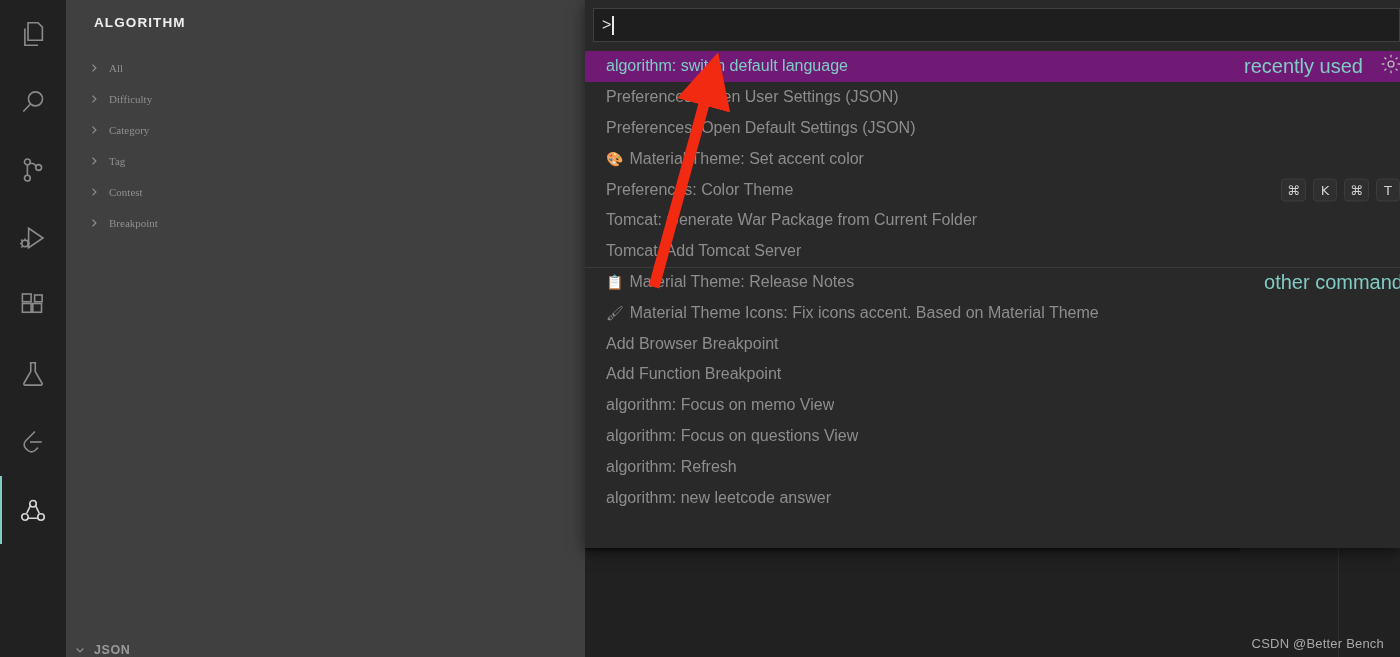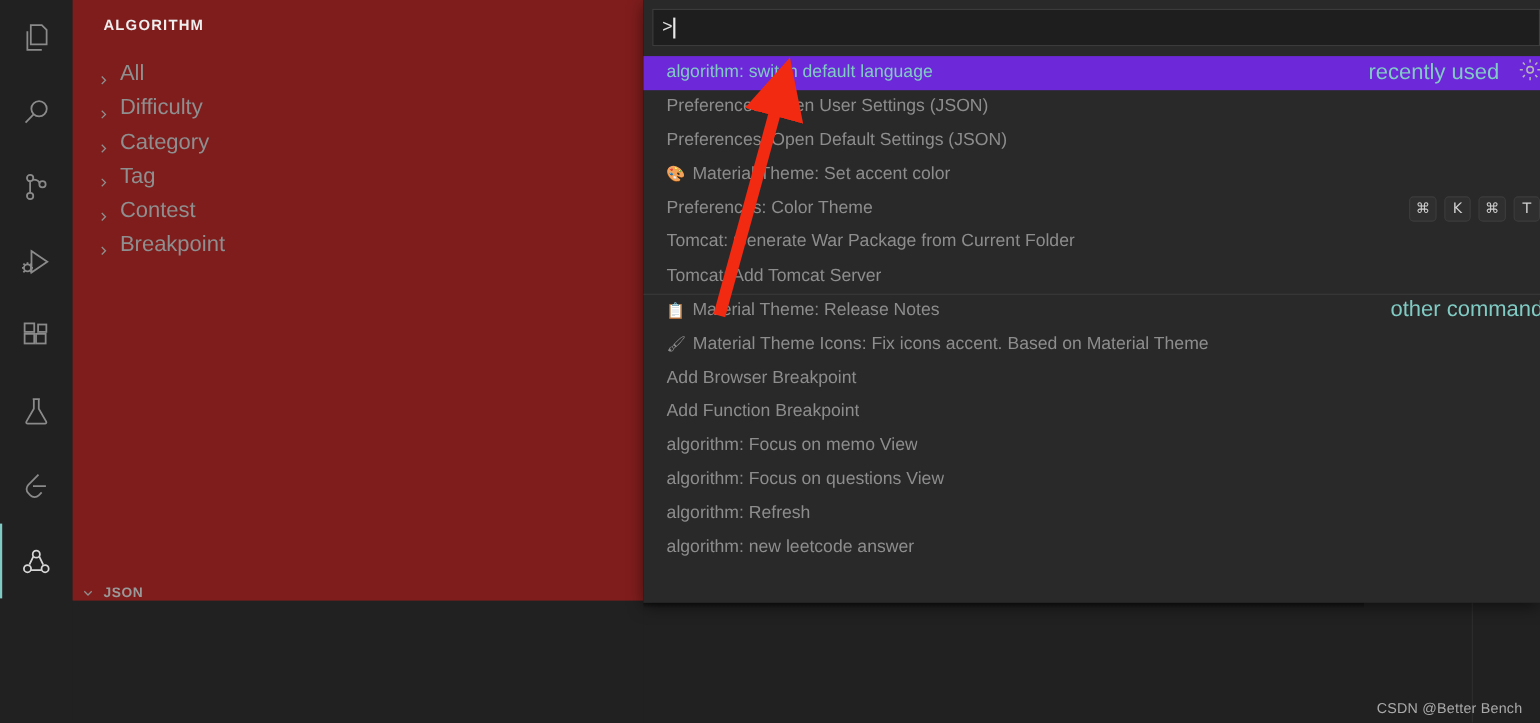--- a/index.html
+++ b/index.html
@@ -32,39 +32,39 @@
   .act-item svg { display: block; }
   .act-item.active { color: #d6d6d6; }
   .act-item.active::before {
     content: ""; position: absolute; left: 0; top: 0;
     width: 2px; height: 68px; background: #80cbc4;
   }
 
   
   #side-bar {
     position: absolute; left: 66px; top: 0;
-    width: 519px; height: 546px;
-    background: #7f1d1d;
+    width: 519px; height: 657px;
+    background: #404040;
   }
   #sidebar-title {
     position: absolute; left: 28px; top: 15px;
     font-size: 13.5px; letter-spacing: 1.1px;
     color: #eeeeee; font-weight: 600;
   }
   #questions-section { position: absolute; left: 0; top: 52px; width: 519px; }
   .section-header {
     display: flex; align-items: center; gap: 8px;
     height: 26px; padding-left: 8px;
     font-size: 12.5px; font-weight: 700; letter-spacing: .55px;
     color: #9a9a9a;
   }
   .tree-row {
     display: flex; align-items: center; gap: 9px;
     height: 31px; padding-left: 22px;
-    font-size: 20px; color: #8f8f8f;
+    font-size: 11px; color: #8f8f8f; font-family: Liberation Serif, serif;
   }
   .chev { width: 12px; height: 12px; flex: none; color: #8f8f8f; }
   #memo-section {
     position: absolute; left: 0; bottom: -6px; width: 519px;
   }
 
   
   #editor-area {
     position: absolute; left: 585px; top: 0;
     width: 815px; height: 657px;
@@ -113,21 +113,21 @@
   .qo-row {
     position: relative;
     height: 30.8px;
     display: flex; align-items: center;
     padding: 0 0 0 21px;
     font-size: 16px;
     color: #8d8d8d;
     white-space: nowrap;
   }
   .qo-row.selected {
-    background: #6d28d9;
+    background: #701a75;
     color: #80cbc4;
   }
   .qo-row.sep-top { border-top: 1px solid #3a3a3a; }
   .qo-emoji {
     font-size: 14px; margin-right: 6px;
     font-family: "DejaVu Sans", sans-serif;
   }
   .qo-label { overflow: hidden; }
   .qo-group {
     position: absolute; right: 37px; top: 50%;

